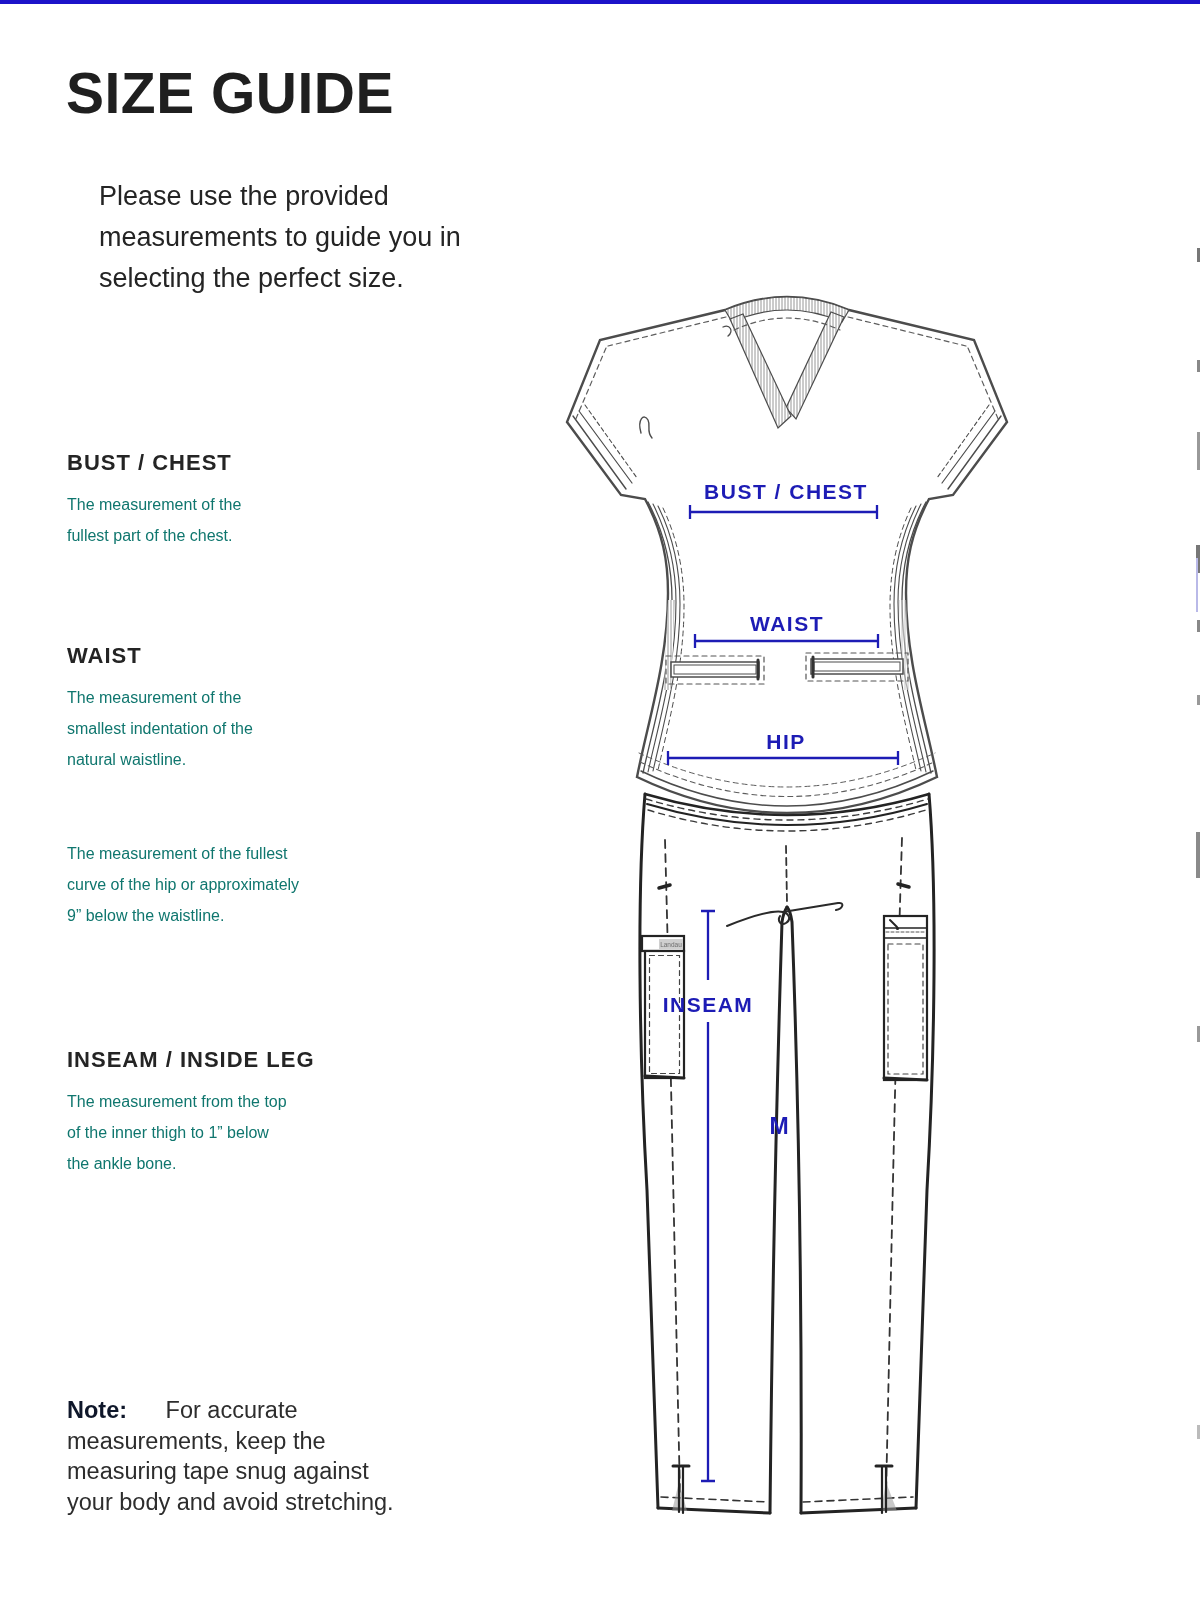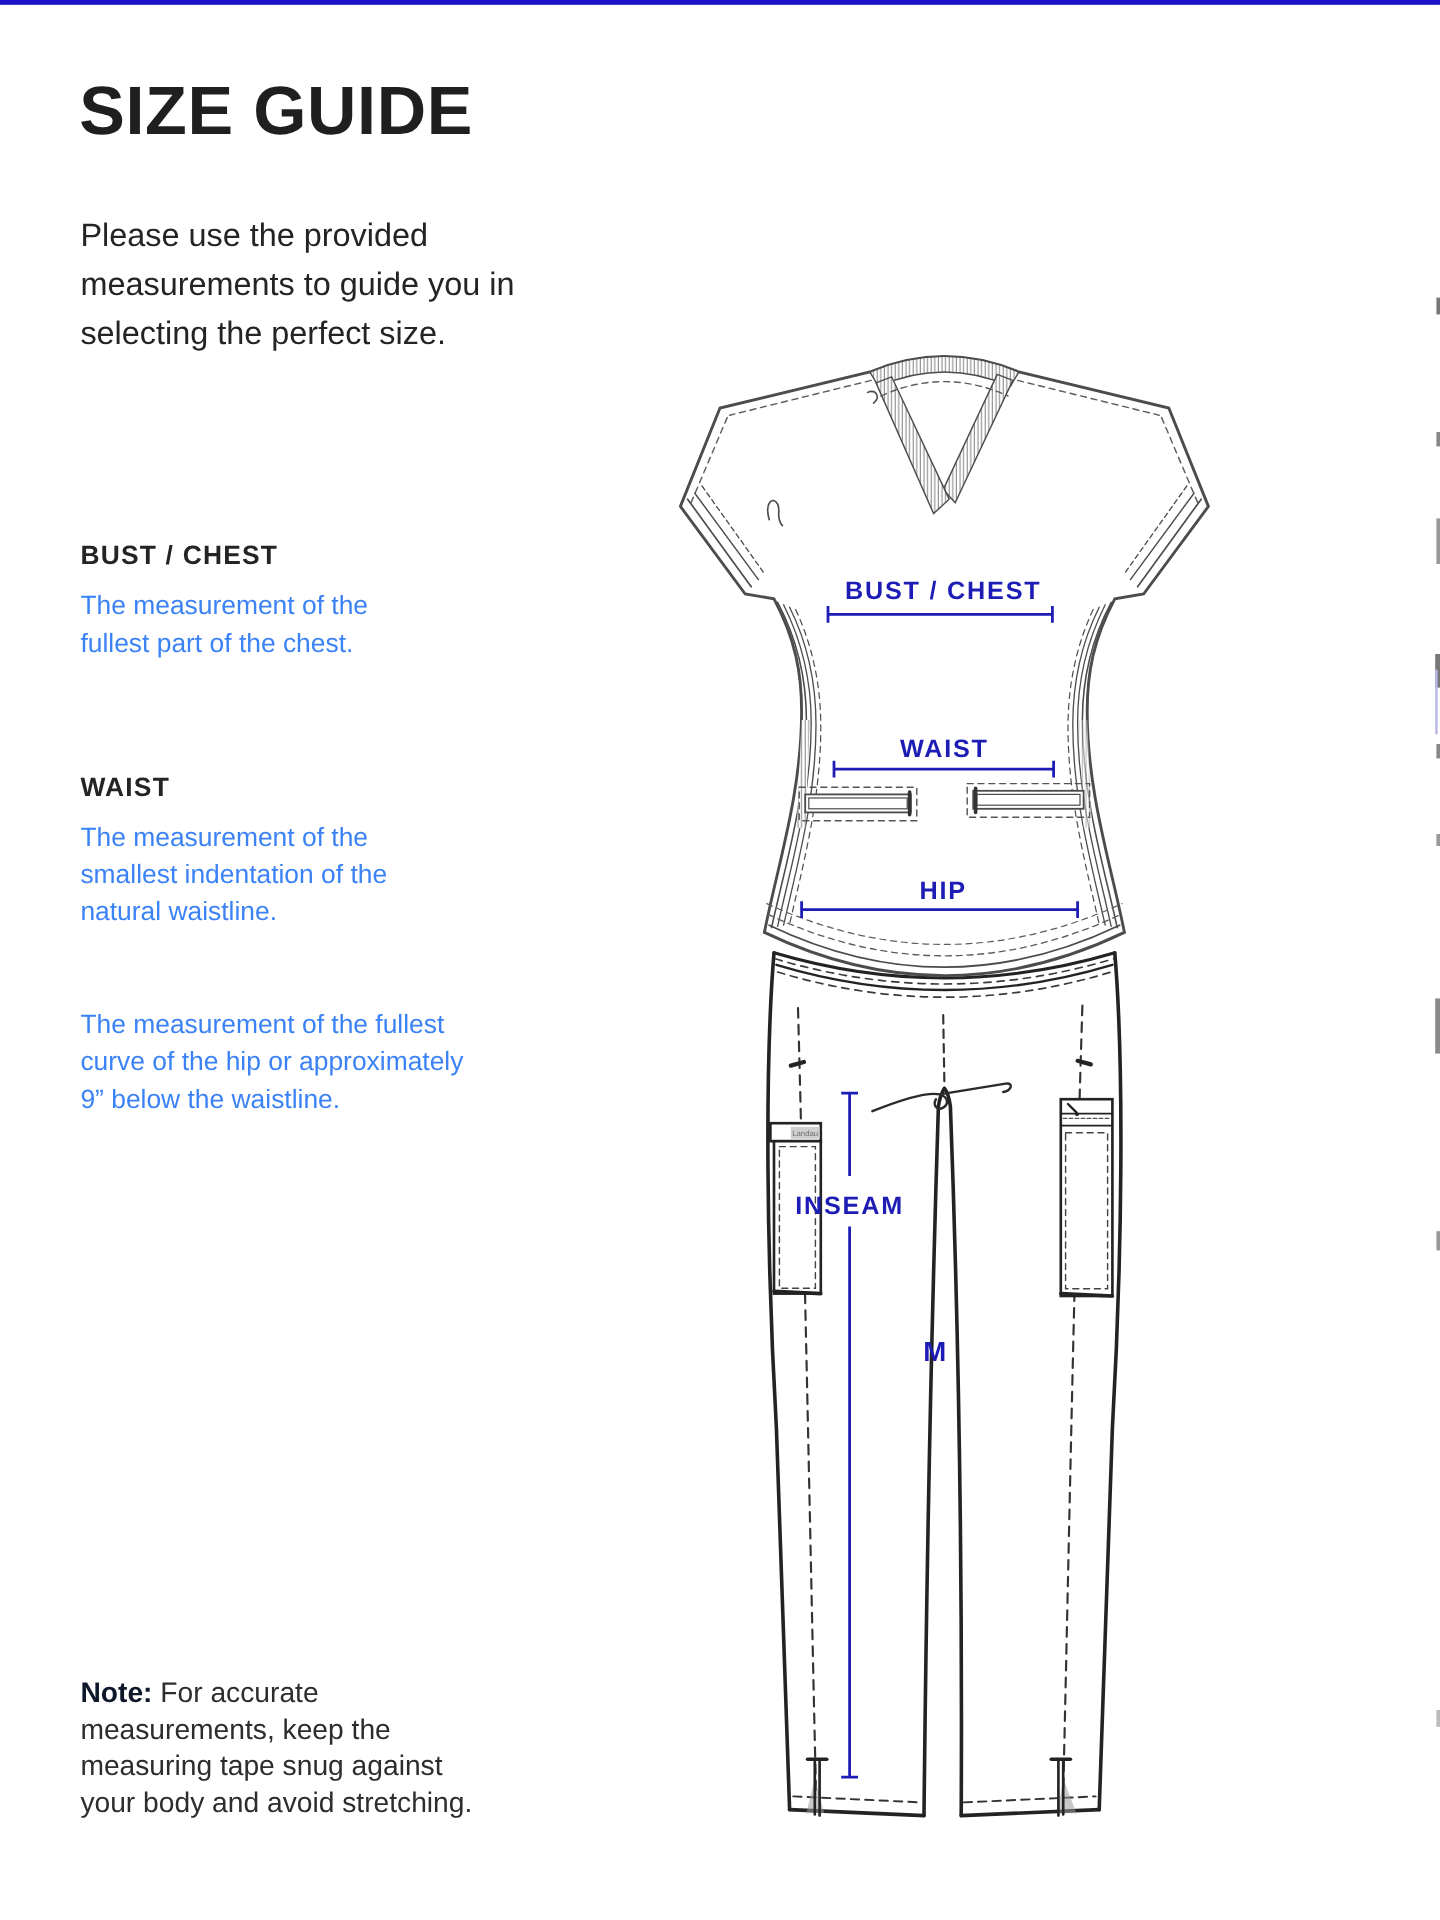--- a/index.html
+++ b/index.html
@@ -1,28 +1,28 @@
 <!DOCTYPE html>
 <html><head>
 <meta charset="utf-8">
 <style>
   html,body{margin:0;padding:0;background:#ffffff;}
   #page{position:relative;width:1200px;height:1600px;background:#ffffff;overflow:hidden;
         font-family:"Liberation Sans", sans-serif;}
   #topbar{position:absolute;left:0;top:0;width:1200px;height:4px;}
-  .prewrap{white-space:pre-line;}
+  .prewrap{white-space:pre-line;margin-left:32px;}
   #title{position:absolute;left:66px;top:64px;font-size:57px;line-height:1.05;
          font-weight:bold;letter-spacing:.5px;color:#1f1f1f;}
   #intro{position:absolute;left:67px;top:176px;width:470px;font-size:27px;line-height:41px;
          color:#242424;}
   .section{position:absolute;left:67px;width:470px;}
   .sec-1{top:450px;} .sec-2{top:643px;} .sec-3{top:838px;} .sec-4{top:1047px;}
   .sec-heading{font-size:22px;line-height:26px;font-weight:bold;letter-spacing:1px;
                color:#242424;margin:0 0 13px 0;}
-  .sec-body{font-size:22px;line-height:31px;color:#3b82f6;margin:0;}
+  .sec-body{font-size:16px;line-height:31px;color:#0f766e;margin:0;}
   #note{position:absolute;left:67px;top:1395px;width:420px;font-size:23.5px;line-height:30.5px;
         color:#2d2d2d;}
   #note b{color:#0f172a;text-align:center;}
   #figure{position:absolute;left:520px;top:270px;width:490px;height:1260px;}
   svg text.anno{font-family:"Liberation Sans", sans-serif;font-weight:bold;}
   .edge-art{position:absolute;right:0;}
 </style>
 </head>
 <body>
 <div id="page">
@@ -47,20 +47,26 @@
 smallest indentation of the
 natural waistline.</p>
   </div>
 
   <div class="section sec-3">
     <p class="sec-body prewrap">The measurement of the fullest
 curve of the hip or approximately
 9” below the waistline.</p>
   </div>
 
+  <div class="section sec-4">
+    <h3 class="sec-heading">INSEAM / INSIDE LEG</h3>
+    <p class="sec-body prewrap">The measurement from the top
+of the inner thigh to 1” below
+the ankle bone.</p>
+  </div>
 
   <div id="note"><b>Note:</b> <span class="prewrap">For accurate
 measurements, keep the
 measuring tape snug against
 your body and avoid stretching.</span></div>
 
   <svg id="figure" viewBox="0 0 490 1260" xmlns="http://www.w3.org/2000/svg">
     <defs>
       <pattern id="rib" width="3" height="3" patternUnits="userSpaceOnUse">
         <rect width="3" height="3" fill="#ffffff"></rect>

